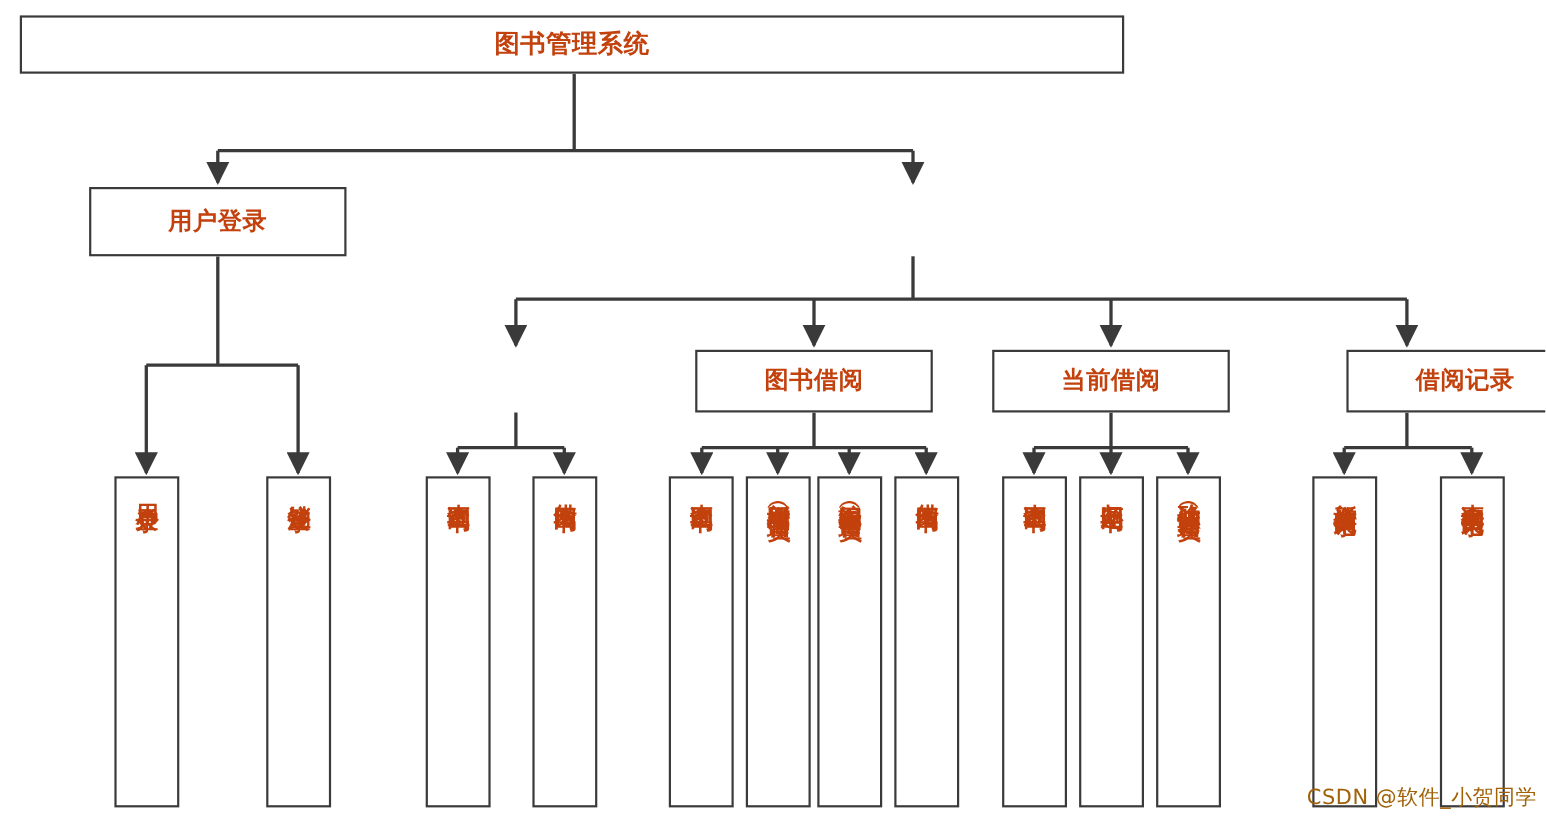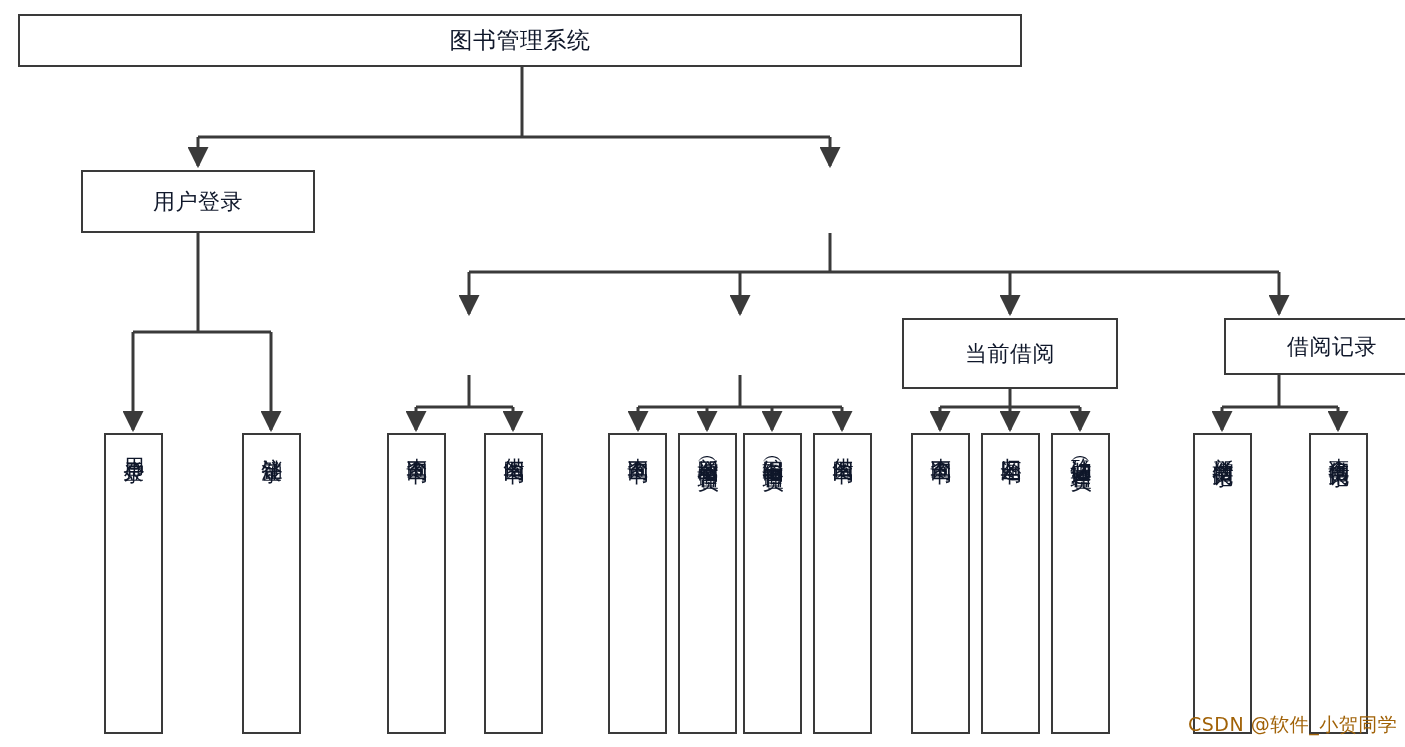--- a/index.html
+++ b/index.html
@@ -26,21 +26,22 @@
     pointer-events: none;
   }
   .node {
     position: absolute;
     box-sizing: border-box;
     background: #ffffff;
     border: 2.5px solid #3a3a3a;
     display: flex;
     align-items: center;
     justify-content: center;
-    color: #0f172a;
+    color: #c2410c;
+    font-weight: bold;
   }
   .node .label {
     display: block;
     text-align: center;
     line-height: 1.18;
     letter-spacing: 0.5px;
   }
   .node.horizontal .label {
     writing-mode: horizontal-tb;
     font-size: 22px;
@@ -127,22 +128,25 @@
   <div class="node root horizontal" style="left:18px; top:14px; width:1004px; height:53px;">
     <span class="label">图书管理系统</span>
   </div>
 
   <div class="node lvl2 horizontal" style="left:81px; top:170px; width:234px; height:63px;">
     <span class="label">用户登录</span>
   </div>
 
 
 
-
-  <div class="node lvl3 horizontal" style="left:902px; top:318px; width:216px; height:71px;">
+  <div class="node lvl3 horizontal" style="left:632px; top:318px; width:216px; height:57px;">
+    <span class="label">图书借阅</span>
+  </div>
+
+  <div class="node lvl3 horizontal" style="left:902px; top:318px; width:216px; height:57px;">
     <span class="label">当前借阅</span>
   </div>
 
   <div class="node lvl3 horizontal" style="left:1224px; top:318px; width:216px; height:57px;">
     <span class="label">借阅记录</span>
   </div>
 
   <div class="node vertical" style="left:104px; top:433px; width:59px; height:301px;">
     <span class="label">用户登录</span>
   </div>

